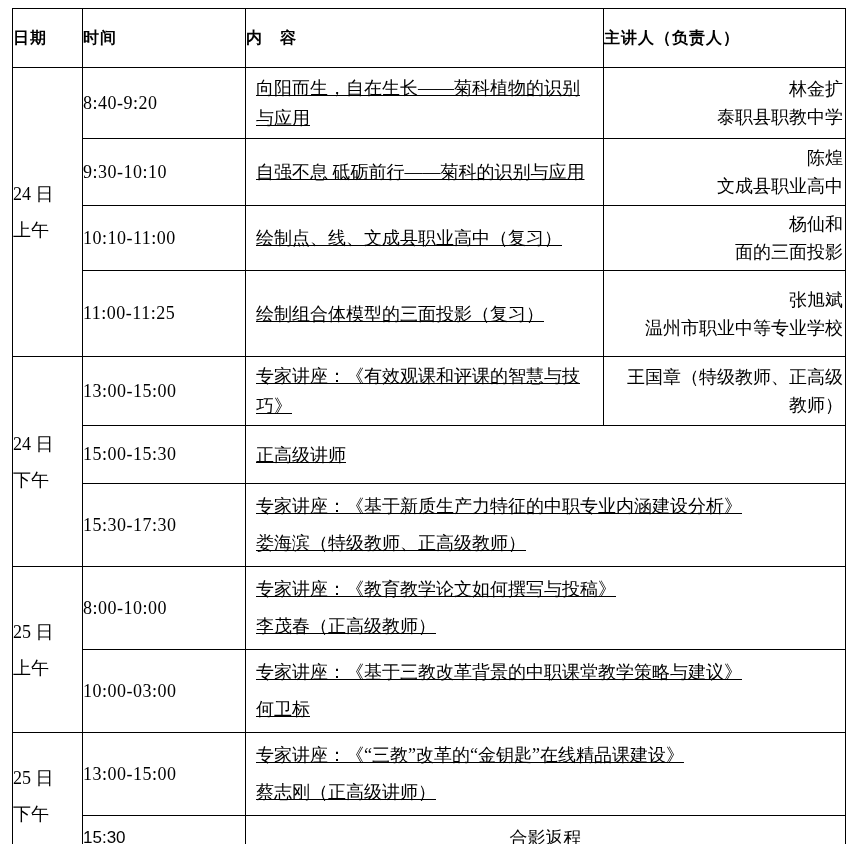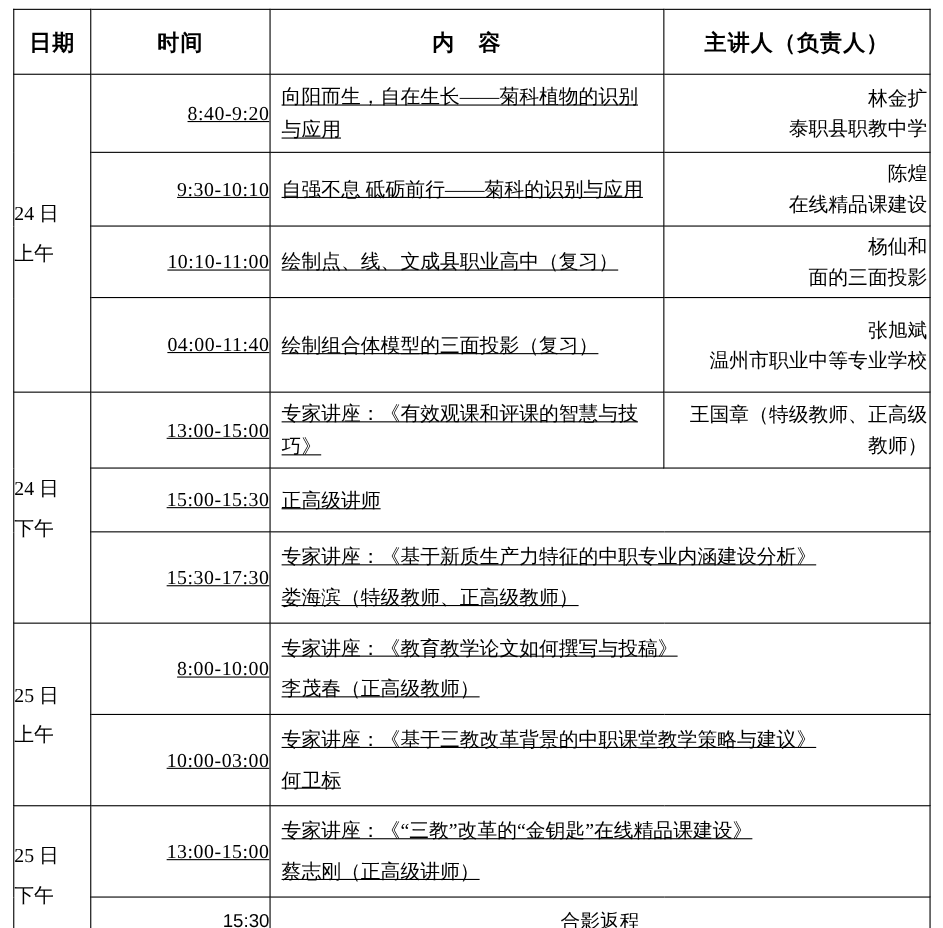--- a/index.html
+++ b/index.html
@@ -25,32 +25,31 @@
   th, td {
     border: 1.5px solid #000000;
     vertical-align: middle;
     font-size: 18px;
     white-space: pre-line;
     overflow: hidden;
   }
   th {
     font-family: "Liberation Sans", "DejaVu Sans", sans-serif;
     font-weight: bold;
-    font-size: 20px;
-    text-align: center;
+    font-size: 16px;
+    text-align: left;
     letter-spacing: 1px;
   }
   .date-cell {
     text-align: left;
     line-height: 36px;
   }
   .time-cell {
-    text-align: right;
+    text-align: left;
     letter-spacing: 0.5px;
-    text-decoration: underline;
   }
   .content-cell {
     text-align: left;
     padding: 4px 16px 4px 10px;
     line-height: 30px;
     text-decoration: underline;
   }
   .speaker-cell {
     text-align: right;
     padding: 4px 2px 4px 10px;
@@ -90,32 +89,32 @@
       <td class="time-cell">8:40-9:20</td>
       <td class="content-cell">向阳而生，自在生长——菊科植物的识别与应用</td>
       <td class="speaker-cell">林金扩
 泰职县职教中学</td>
     </tr>
 
     <tr style="height:67px">
       <td class="time-cell">9:30-10:10</td>
       <td class="content-cell">自强不息 砥砺前行——菊科的识别与应用</td>
       <td class="speaker-cell">陈煌
-在线精品课建设</td>
+文成县职业高中</td>
     </tr>
 
     <tr style="height:61px">
       <td class="time-cell">10:10-11:00</td>
       <td class="content-cell">绘制点、线、文成县职业高中（复习）</td>
       <td class="speaker-cell">杨仙和
 面的三面投影</td>
     </tr>
 
     <tr style="height:86px">
-      <td class="time-cell">04:00-11:40</td>
+      <td class="time-cell">11:00-11:25</td>
       <td class="content-cell">绘制组合体模型的三面投影（复习）</td>
       <td class="speaker-cell">张旭斌
 温州市职业中等专业学校</td>
     </tr>
 
     <tr style="height:64px">
       <td class="date-cell" rowspan="3">24 日
 下午</td>
       <td class="time-cell">13:00-15:00</td>
       <td class="content-cell">专家讲座：《有效观课和评课的智慧与技巧》</td>

